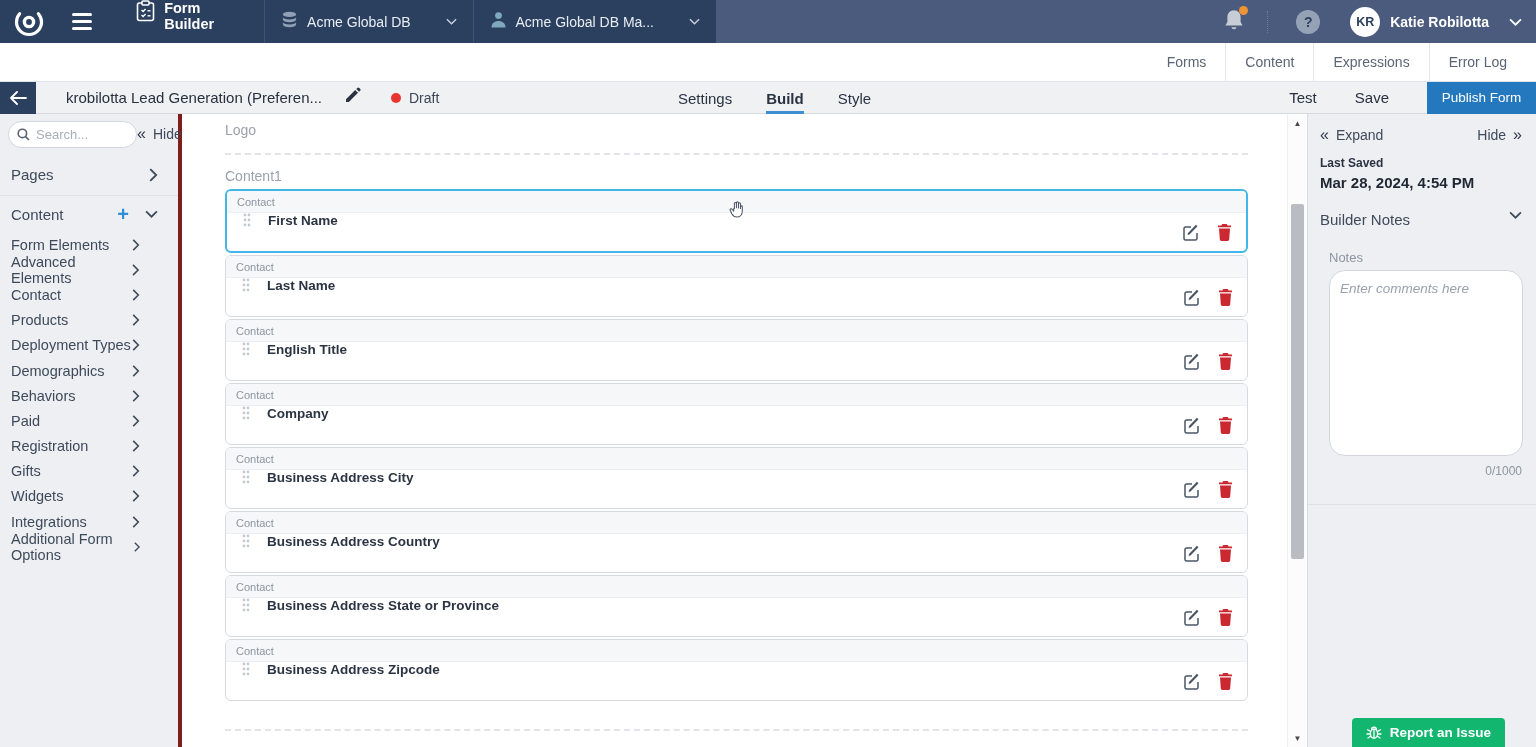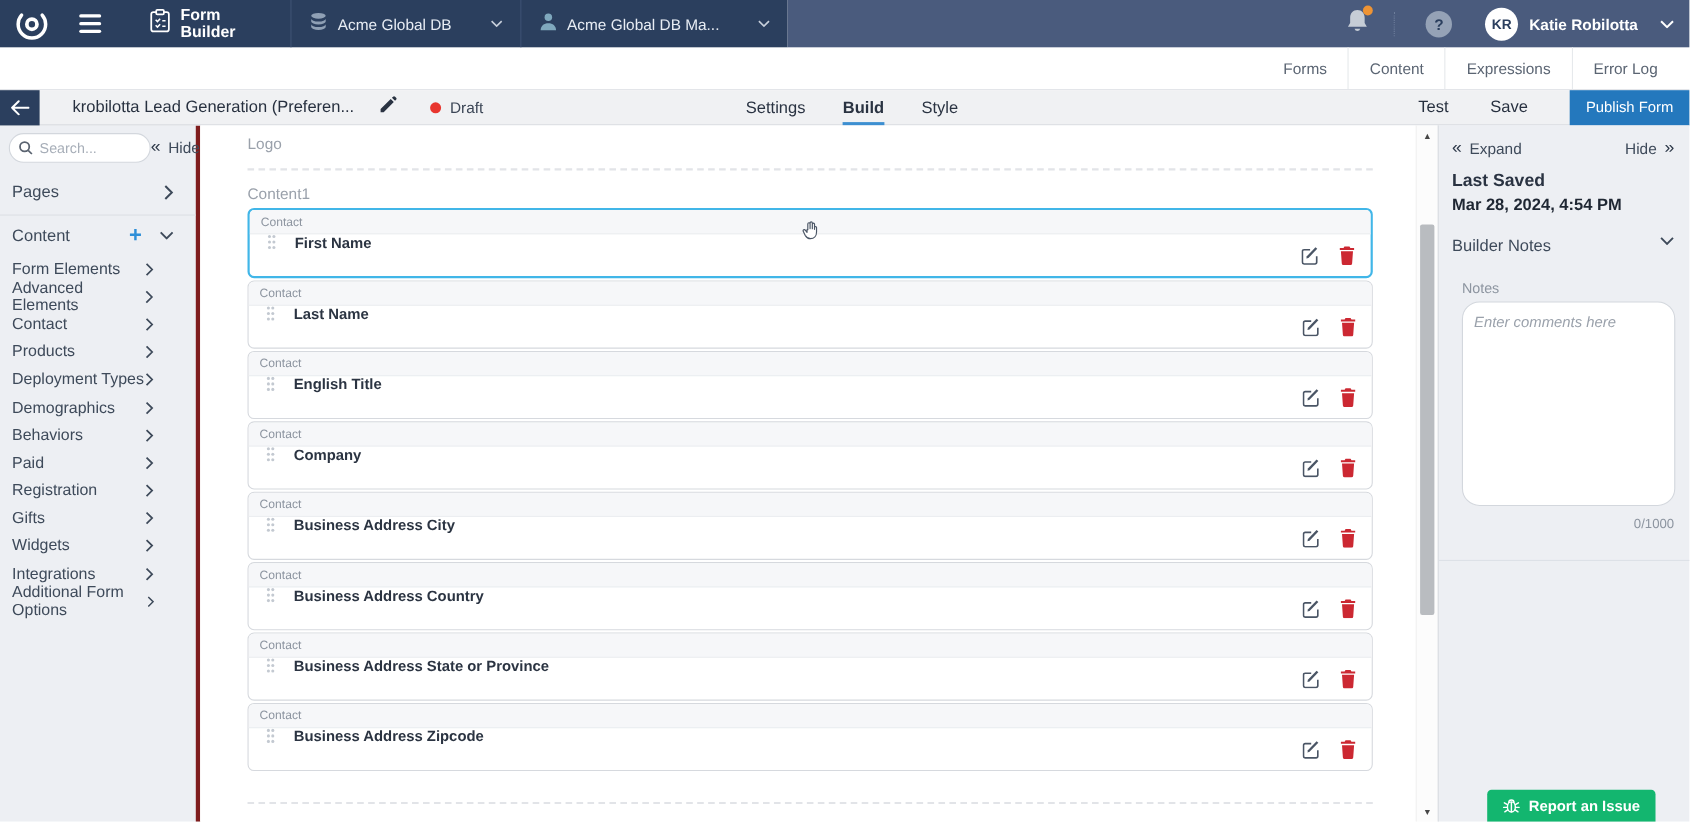--- a/index.html
+++ b/index.html
@@ -5,21 +5,21 @@
   * { margin:0; padding:0; box-sizing:border-box; }
   html,body { width:1536px; height:747px; overflow:hidden; font-family:"Liberation Sans", sans-serif; background:#fff; }
 
   
   .navbar { height:43px; display:flex; align-items:stretch; color:#fff; }
   .nav-left { width:716px; background:#2b3f5e; display:flex; align-items:center; }
   .nav-right { flex:1; background:#4a5b7d; display:flex; align-items:center; justify-content:flex-end; padding-right:14px; }
   .logo-wrap { width:62px; display:flex; justify-content:center; }
   .burger { width:22px; display:flex; flex-direction:column; gap:4px; margin:0 26px 0 14px; cursor:pointer; }
   .burger i { height:3px; background:#fff; border-radius:2px; }
-  .nav-item { display:flex; align-items:center; gap:9px; padding:0 18px; height:100%; cursor:pointer; }
+  .nav-item { display:flex; align-items:flex-start; gap:9px; padding:0 18px; height:100%; cursor:pointer; }
   .nav-title { font-size:14.5px; font-weight:bold; }
   .nav-divider { width:1px; height:43px; background:#3e5273; }
   .nav-dd { display:flex; align-items:center; gap:9px; padding:0 16px; height:100%; cursor:pointer; font-size:14px; color:#e8edf4; }
   .nav-dd .dd-text { max-width:150px; white-space:nowrap; }
   .chev-dn { width:11px; height:7px; margin-left:26px; }
   .bell-wrap { position:relative; margin-right:22px; cursor:pointer; }
   .bell-badge { position:absolute; top:-2px; right:-3px; width:9px; height:9px; border-radius:50%; background:#ef9434; }
   .dotted-sep { border-left:1px dotted #6d7e9b; height:22px; margin-right:28px; }
   .q-circle { width:24px; height:24px; border-radius:50%; background:#95a2b6; color:#2b3f5e; font-weight:bold; font-size:14px; display:flex; align-items:center; justify-content:center; margin-right:30px; cursor:pointer; }
   .avatar { width:30px; height:30px; border-radius:50%; background:#fff; color:#2b3f5e; font-weight:bold; font-size:12.5px; display:flex; align-items:center; justify-content:center; margin-right:10px; }
@@ -84,21 +84,21 @@
   .v-scroll { width:20px; background:#fcfcfc; border-left:1px solid #f0f0f0; position:relative; flex:none; }
   .v-scroll .arrow { position:absolute; left:0; width:100%; text-align:center; font-size:8px; color:#474747; cursor:pointer; }
   .v-scroll .up { top:5px; } .v-scroll .down { bottom:4px; }
   .v-thumb { position:absolute; left:3px; width:13px; top:90px; height:355px; background:#b9bcc0; border-radius:2px; cursor:pointer; }
 
   
   .rpanel { width:229px; background:#edeff3; border-left:1px solid #d9dce1; flex:none; padding:12px 14px 0 12px; position:relative; }
   .rp-head { display:flex; align-items:center; color:#3e4a5a; font-size:14px; }
   .rp-expand, .rp-hide { display:flex; align-items:center; gap:7px; cursor:pointer; }
   .rp-hide { margin-left:auto; }
-  .last-saved-label { margin-top:12px; font-size:16px; font-weight:bold; color:#2a3342; }
+  .last-saved-label { margin-top:12px; font-size:12px; font-weight:bold; color:#2a3342; }
   .last-saved-value { margin-top:4px; font-size:15px; font-weight:bold; color:#1f2733; }
   .bn-row { margin-top:20px; display:flex; align-items:flex-start; font-size:15px; color:#3e4a5a; }
   .bn-row .chevdn { margin-left:auto; cursor:pointer; }
   .notes-label { margin-top:22px; margin-left:9px; font-size:13px; color:#8d95a0; }
   .notes-area { margin-left:9px; margin-top:5px; width:194px; height:186px; border:1px solid #d3d7dd; border-radius:16px; background:#fff; resize:none; outline:none; padding:10px 10px; font-size:13.5px; font-family:"Liberation Sans", sans-serif; color:#3e4a5a; }
   .notes-area::placeholder { font-style:italic; color:#9aa1ab; }
   .char-count { text-align:right; margin-top:4px; font-size:12px; color:#8d95a0; }
   .rp-divider { border:none; border-top:1px solid #dde1e7; margin:26px -14px 0 -12px; }
   .report-btn { position:absolute; right:31px; bottom:0; height:29px; background:#13b66f; border:none; border-radius:4px 4px 0 0; color:#fff; font-size:13.5px; font-weight:bold; display:flex; align-items:center; gap:8px; padding:0 14px; cursor:pointer; font-family:"Liberation Sans", sans-serif; }
 </style>

